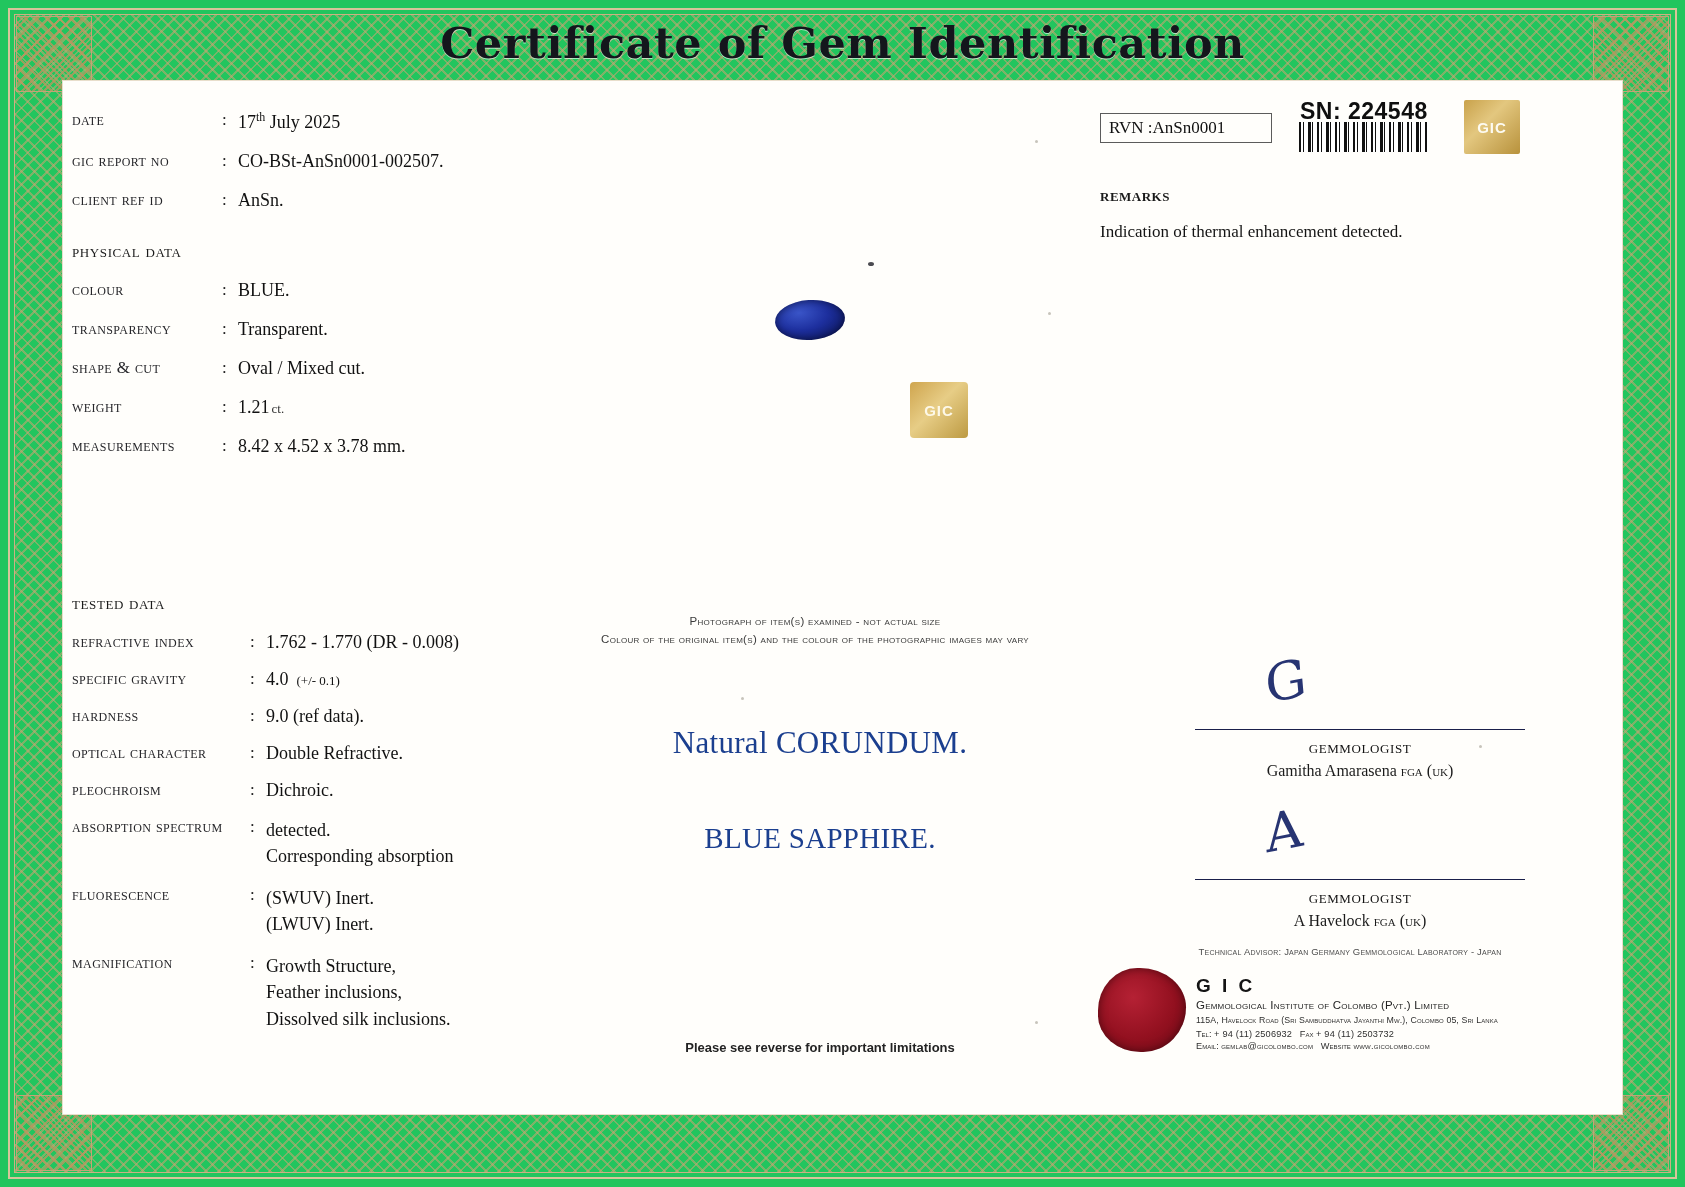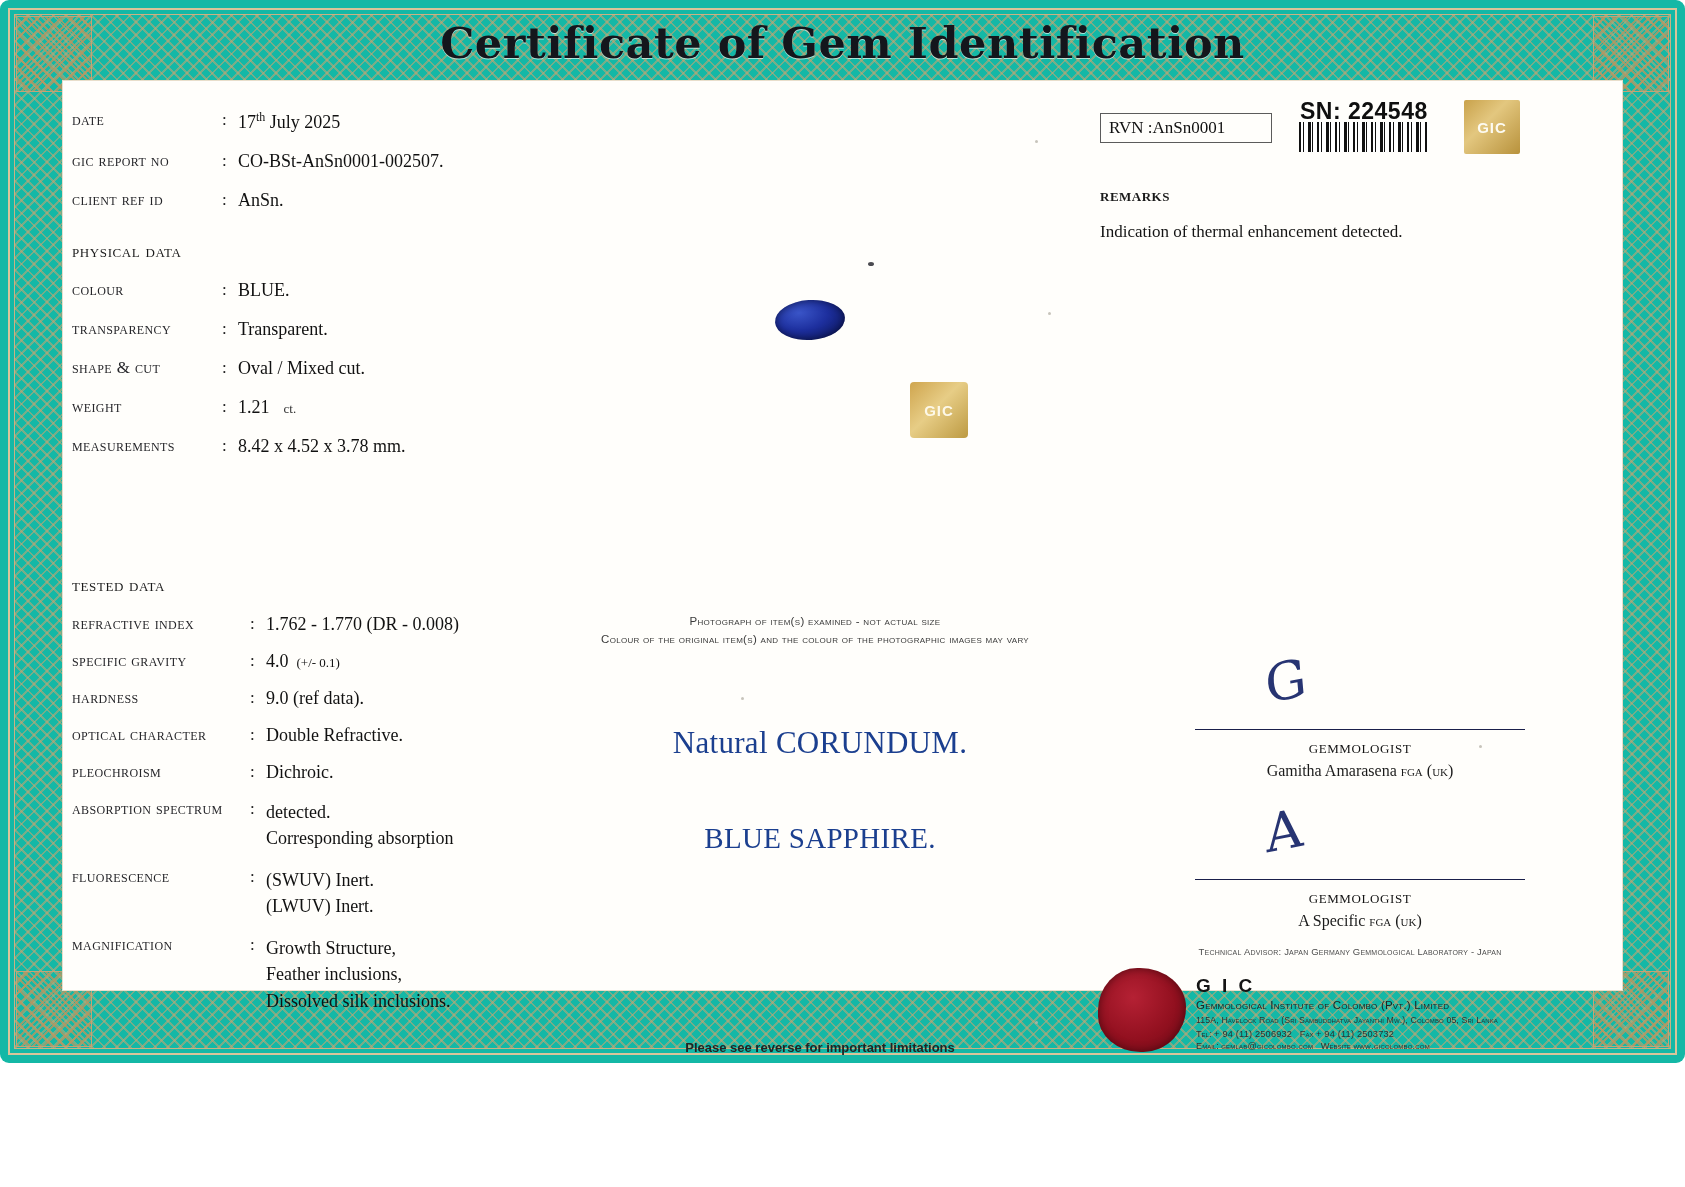--- a/index.html
+++ b/index.html
@@ -3,25 +3,24 @@
 <meta charset="utf-8">
 <style>
   html, body {
     margin: 0;
     padding: 0;
     background: #ffffff;
   }
   .page {
     position: relative;
     width: 1685px;
-    height: 1063px;
-    background: #14b8a6;
+    height: 1187px;
+    background: #22c55e;
     font-family: "Liberation Serif", serif;
     overflow: hidden;
-    border-radius: 9px;
   }
   
   .border-frame {
     position: absolute;
     inset: 8px;
     border: 2px solid #d8c49a;
   }
   .border-band {
     position: absolute;
     inset: 14px;
@@ -92,21 +91,21 @@
     width: 16px;
     flex: 0 0 16px;
     text-align: left;
   }
   .field .val {
     flex: 1;
     font-size: 18px;
     color: #111;
   }
   .field .val .sup { font-size: 12px; vertical-align: super; }
-  .field .val .unit { font-size: 13px; margin-left: 14px; color: #333; }
+  .field .val .unit { font-size: 13px; margin-left: 2px; color: #333; }
   .field .val .paren { font-size: 13px; margin-left: 8px; }
   .section-head {
     font-variant: small-caps;
     text-transform: lowercase;
     font-size: 18px;
     letter-spacing: 0.6px;
     color: #1b1b1b;
     margin: 30px 0 18px 0;
   }
   .multiline div { line-height: 1.45; }
@@ -437,21 +436,21 @@
     </div>
 
     <div class="field">
       <div class="lbl">Measurements</div>
       <div class="sep">:</div>
       <div class="val">8.42 x 4.52 x 3.78 mm.</div>
     </div>
   </div>
 
   <div class="tested-col">
-    <div class="section-head" style="margin-top:0">Tested Data</div>
+    <div class="section-head" style="margin-top:18px">Tested Data</div>
 
     <div class="field">
       <div class="lbl">Refractive Index</div>
       <div class="sep">:</div>
       <div class="val">1.762 - 1.770 (DR - 0.008)</div>
     </div>
 
     <div class="field">
       <div class="lbl">Specific Gravity</div>
       <div class="sep">:</div>
@@ -540,21 +539,21 @@
       <span>Gamitha Amarasena</span><span class="fga">FGA (UK)</span>
     </div>
   </div>
 
   <div class="sig-block sig2">
     <div class="sig-line">
       <div class="sig-ink">A</div>
     </div>
     <div class="sig-role">Gemmologist</div>
     <div class="sig-name">
-      <span>A Specific</span><span class="fga">FGA (UK)</span>
+      <span>A Havelock</span><span class="fga">FGA (UK)</span>
     </div>
   </div>
 
   <div class="tech-advisor">Technical Advisor: Japan Germany Gemmological Laboratory - Japan</div>
 
   <div class="seal"></div>
   <div class="org">
     <div class="gic">G I C</div>
     <div class="name">Gemmological Institute of Colombo (Pvt.) Limited</div>
     <div class="addr">115A, Havelock Road (Sri Sambuddhatva Jayanthi Mw.), Colombo 05, Sri Lanka</div>

